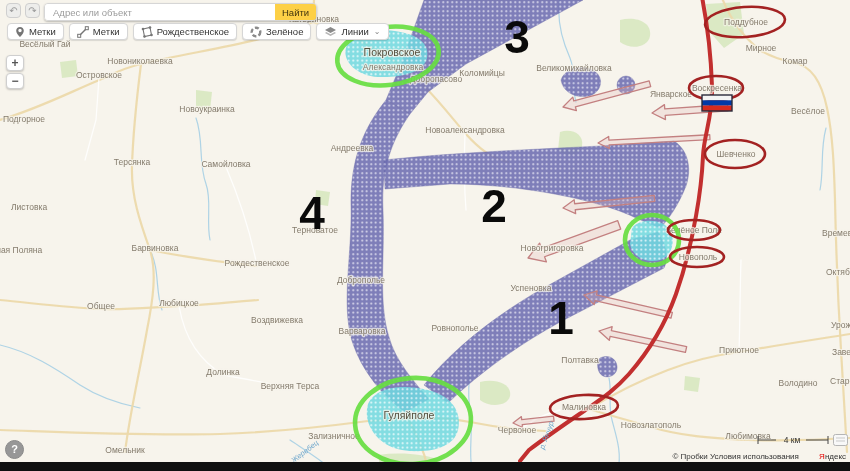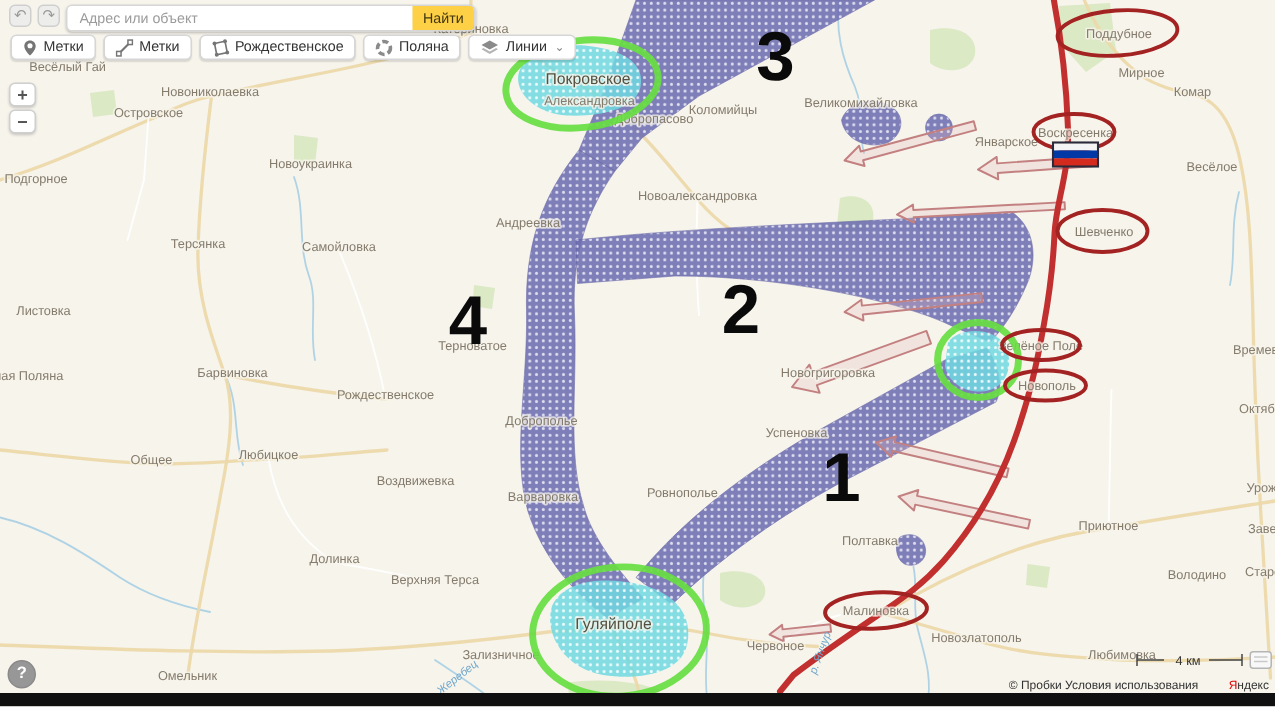--- a/index.html
+++ b/index.html
@@ -270,21 +270,21 @@
           <circle cx="9" cy="1.5" r="1.3" fill="#757575"></circle>
           <circle cx="10.5" cy="9" r="1.3" fill="#757575"></circle>
           <circle cx="3.5" cy="10.5" r="1.3" fill="#757575"></circle>
         </svg>
       <span>Рождественское</span>
     </div>
     <div class="toolbtn">
       <svg width="12" height="12" viewBox="0 0 12 12">
           <circle cx="6" cy="6" r="4.3" fill="none" stroke="#8a8a8a" stroke-width="2.4" stroke-dasharray="4 2.2"></circle>
         </svg>
-      <span>Поляна</span>
+      <span>Зелёное</span>
     </div>
     <div class="toolbtn">
       <svg width="13" height="12" viewBox="0 0 13 12">
           <path d="M6.5 1 L12 4 L6.5 7 L1 4 Z" fill="#8a8a8a"></path>
           <path d="M2.3 6 L6.5 8.3 L10.7 6 L12 6.9 L6.5 10 L1 6.9 Z" fill="#b5b5b5"></path>
         </svg>
       <span>Линии</span>
       <span class="chev">⌄</span>
     </div>
   </div>

